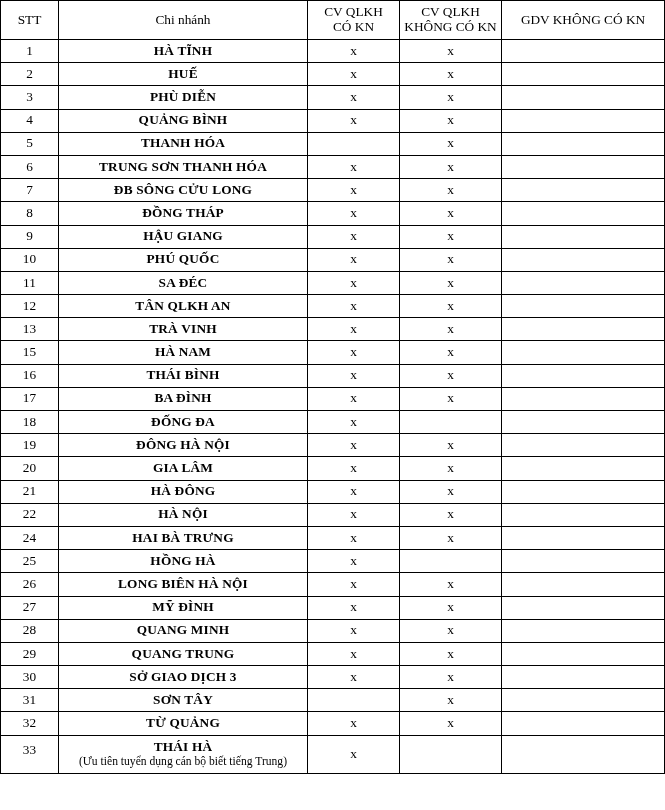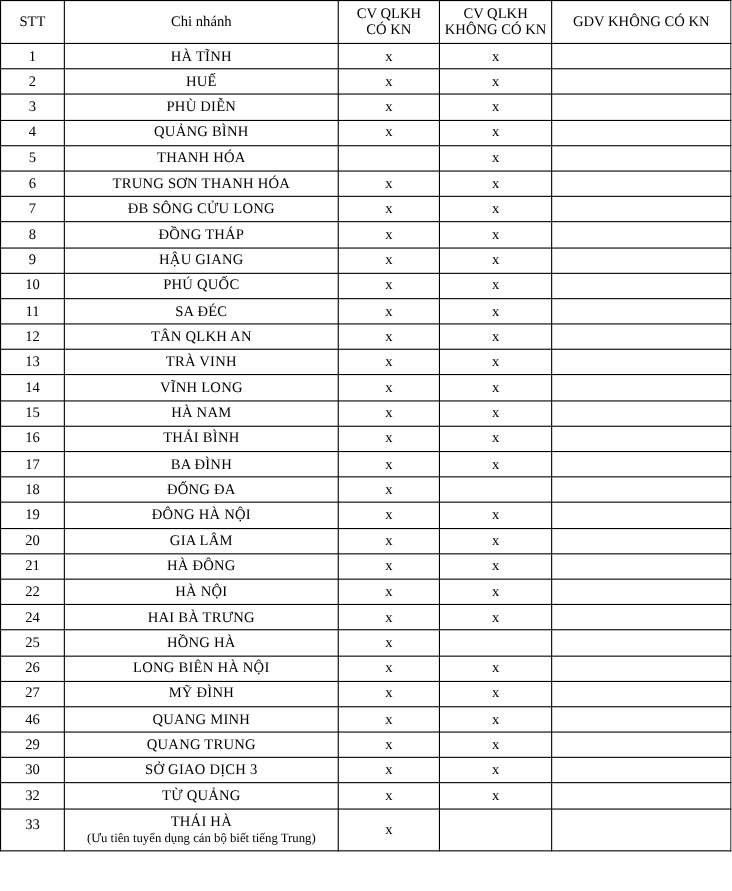--- a/index.html
+++ b/index.html
@@ -60,20 +60,21 @@
   }
   tr.tall td {
     height: 44px;
   }
   tr.tall td.stt-cell {
     vertical-align: bottom;
     padding-bottom: 15px;
   }
   .branch-main {
     display: block;
+    font-weight: bold;
   }
   .branch-note {
     display: block;
     font-size: 11.6px;
     letter-spacing: 0;
   }
   .hdr-line { display: block; }
 </style>
 </head>
 <body>
@@ -220,29 +221,20 @@
         <tr>
           <td class="stt-cell">13</td>
           <td class="branch-cell">
             <span class="branch-main">TRÀ VINH</span>
           </td>
           <td class="mark-cell">x</td>
           <td class="mark-cell">x</td>
           <td class="mark-cell"></td>
         </tr>
         <tr>
-          <td class="stt-cell">14</td>
-          <td class="branch-cell">
-            <span class="branch-main">VĨNH LONG</span>
-          </td>
-          <td class="mark-cell">x</td>
-          <td class="mark-cell">x</td>
-          <td class="mark-cell"></td>
-        </tr>
-        <tr>
           <td class="stt-cell">15</td>
           <td class="branch-cell">
             <span class="branch-main">HÀ NAM</span>
           </td>
           <td class="mark-cell">x</td>
           <td class="mark-cell">x</td>
           <td class="mark-cell"></td>
         </tr>
         <tr>
           <td class="stt-cell">16</td>
@@ -337,21 +329,21 @@
         <tr>
           <td class="stt-cell">27</td>
           <td class="branch-cell">
             <span class="branch-main">MỸ ĐÌNH</span>
           </td>
           <td class="mark-cell">x</td>
           <td class="mark-cell">x</td>
           <td class="mark-cell"></td>
         </tr>
         <tr>
-          <td class="stt-cell">46</td>
+          <td class="stt-cell">28</td>
           <td class="branch-cell">
             <span class="branch-main">QUANG MINH</span>
           </td>
           <td class="mark-cell">x</td>
           <td class="mark-cell">x</td>
           <td class="mark-cell"></td>
         </tr>
         <tr>
           <td class="stt-cell">29</td>
           <td class="branch-cell">
@@ -360,20 +352,29 @@
           <td class="mark-cell">x</td>
           <td class="mark-cell">x</td>
           <td class="mark-cell"></td>
         </tr>
         <tr>
           <td class="stt-cell">30</td>
           <td class="branch-cell">
             <span class="branch-main">SỞ GIAO DỊCH 3</span>
           </td>
           <td class="mark-cell">x</td>
+          <td class="mark-cell">x</td>
+          <td class="mark-cell"></td>
+        </tr>
+        <tr>
+          <td class="stt-cell">31</td>
+          <td class="branch-cell">
+            <span class="branch-main">SƠN TÂY</span>
+          </td>
+          <td class="mark-cell"></td>
           <td class="mark-cell">x</td>
           <td class="mark-cell"></td>
         </tr>
         <tr>
           <td class="stt-cell">32</td>
           <td class="branch-cell">
             <span class="branch-main">TỪ QUẢNG</span>
           </td>
           <td class="mark-cell">x</td>
           <td class="mark-cell">x</td>

